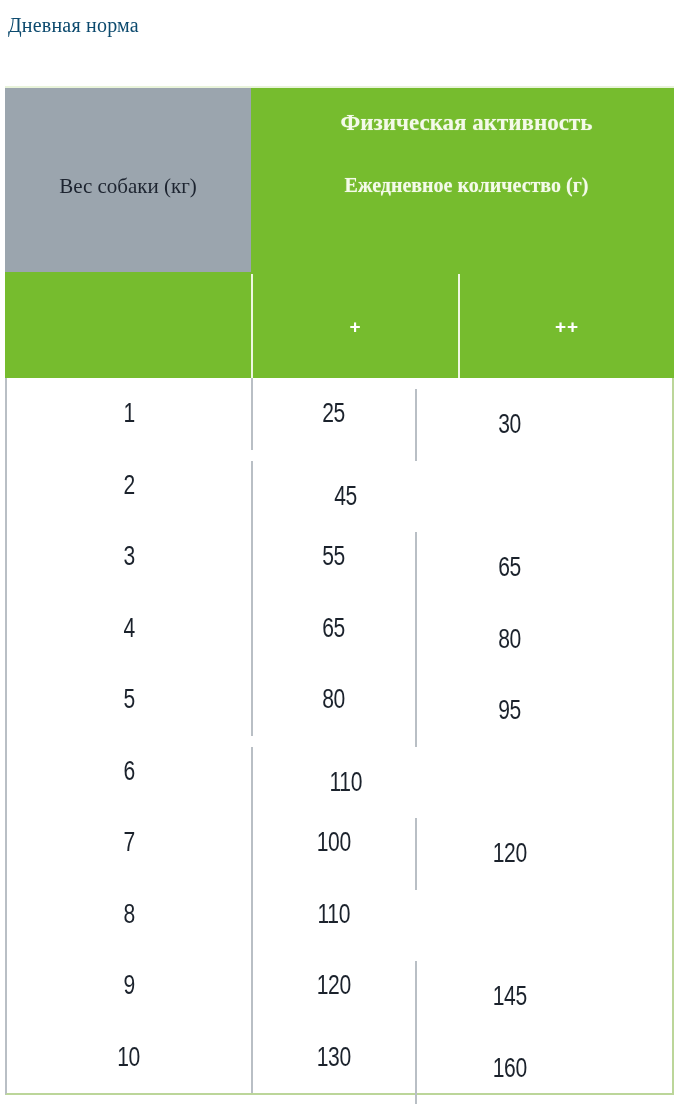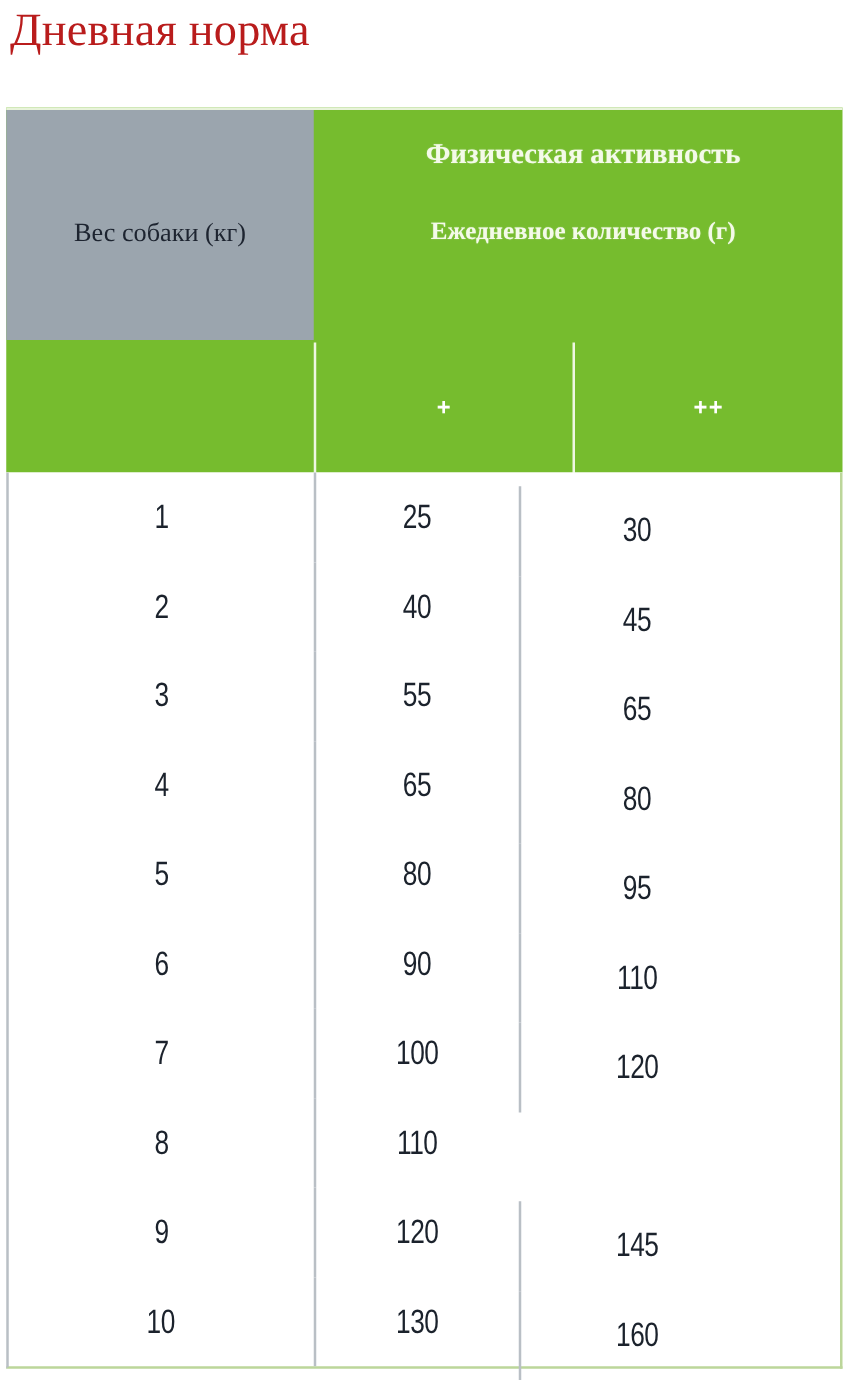--- a/index.html
+++ b/index.html
@@ -15,23 +15,23 @@
     font-family: "Liberation Serif", serif;
     -webkit-font-smoothing: antialiased;
   }
 
   
   .page-title {
     position: absolute;
     left: 8px;
     top: 9px;
     font-family: "Liberation Serif", serif;
-    font-size: 37px;
+    font-size: 20px;
     line-height: 32px;
-    color: #b91c1c;
+    color: #0c4a6e;
     letter-spacing: 0.2px;
     white-space: nowrap;
   }
 
   
   .feed-table {
     position: absolute;
     left: 5px;
     top: 86px;
     width: 669px;
@@ -218,23 +218,20 @@
         </div>
       <div class="cell c2">
           <span class="cell-value">30</span>
         </div>
     </div>
 
     <div class="data-row">
       <div class="cell c0">
           <span class="cell-value">2</span>
         </div>
-      <div class="cell c1">
-          <span class="cell-value">40</span>
-        </div>
       <div class="cell c2">
           <span class="cell-value">45</span>
         </div>
     </div>
 
     <div class="data-row">
       <div class="cell c0">
           <span class="cell-value">3</span>
         </div>
       <div class="cell c1">
@@ -265,23 +262,20 @@
           <span class="cell-value">80</span>
         </div>
       <div class="cell c2">
           <span class="cell-value">95</span>
         </div>
     </div>
 
     <div class="data-row">
       <div class="cell c0">
           <span class="cell-value">6</span>
-        </div>
-      <div class="cell c1">
-          <span class="cell-value">90</span>
         </div>
       <div class="cell c2">
           <span class="cell-value">110</span>
         </div>
     </div>
 
     <div class="data-row">
       <div class="cell c0">
           <span class="cell-value">7</span>
         </div>

